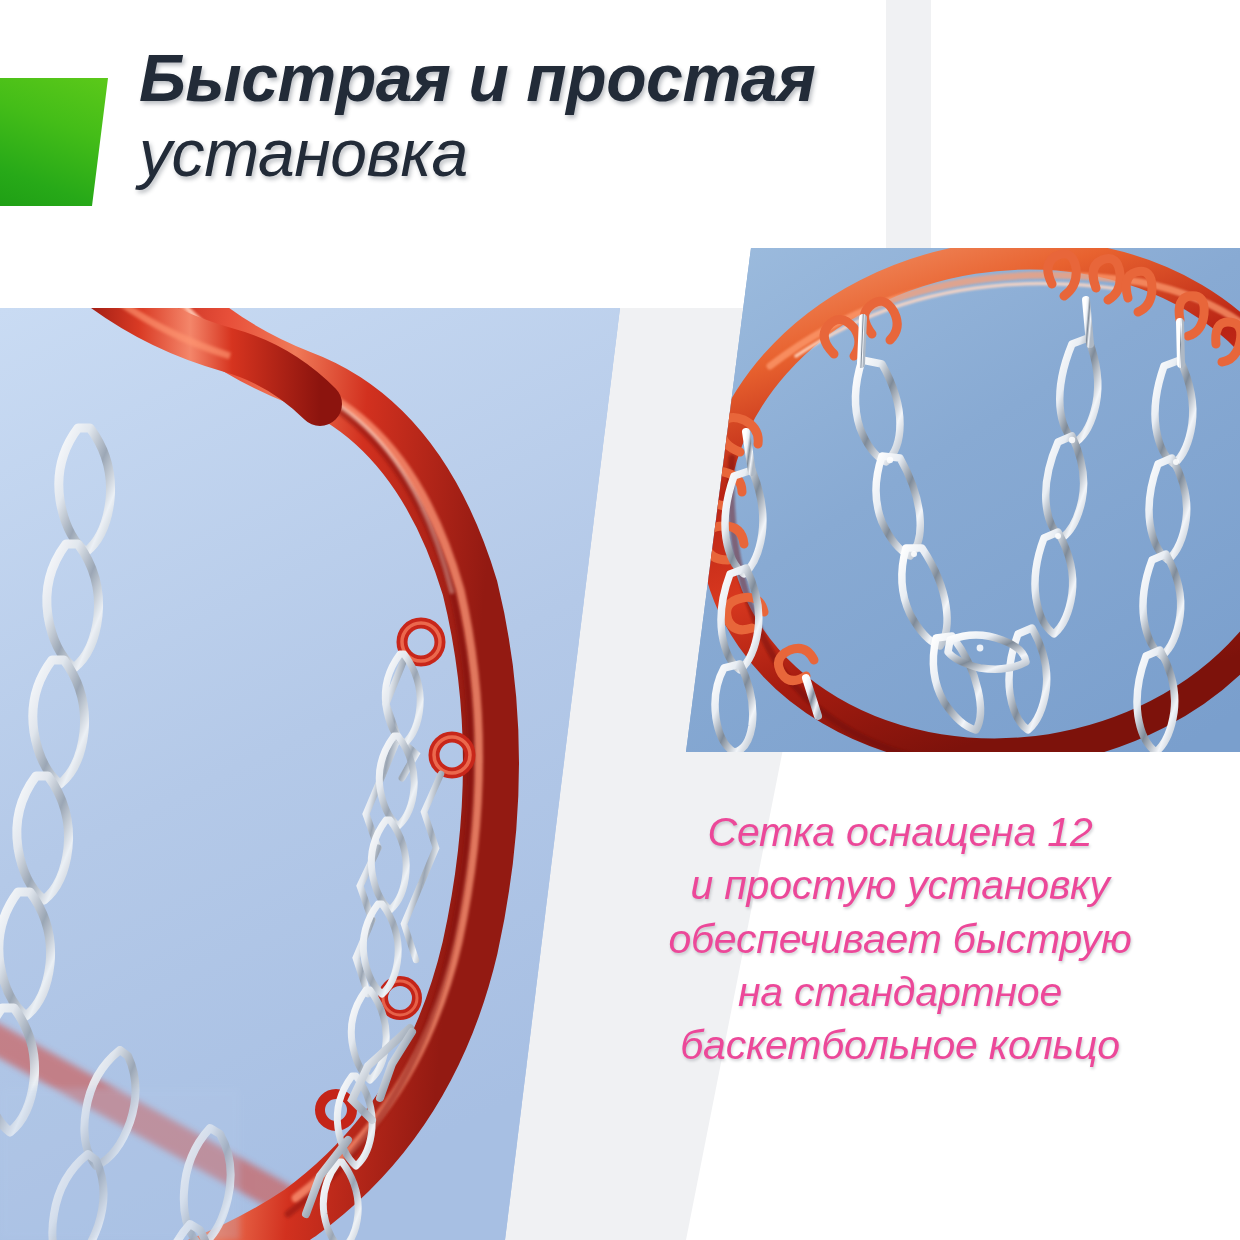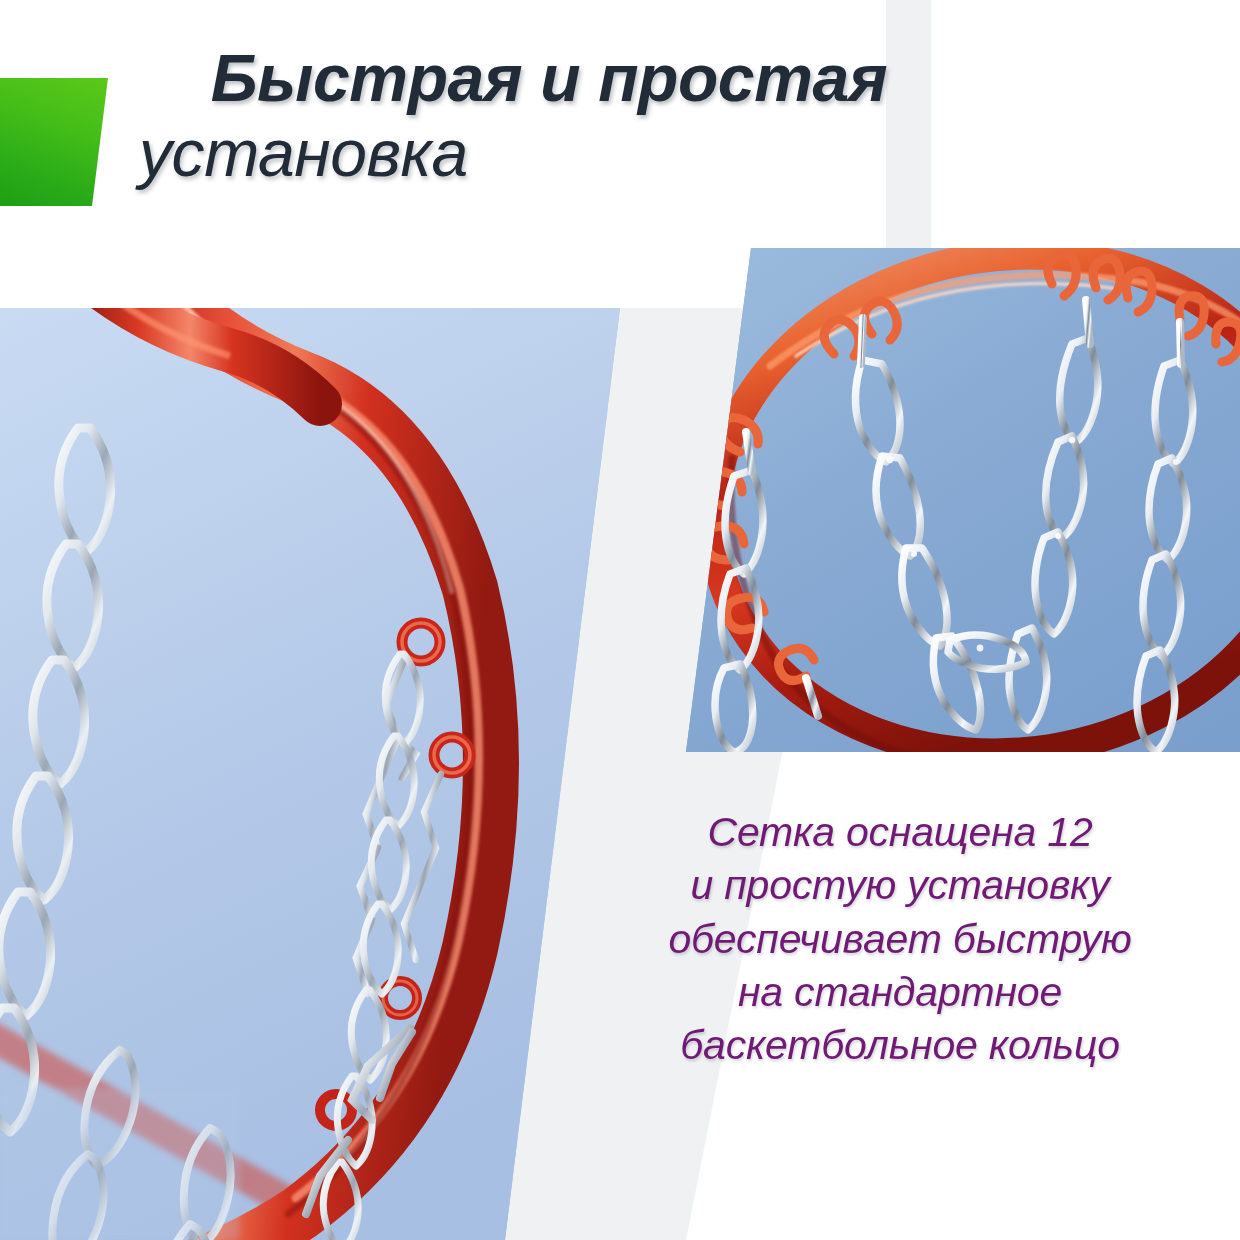--- a/index.html
+++ b/index.html
@@ -42,21 +42,20 @@
   .heading{
     position:absolute;left:139px;top:48px;width:820px;
     color:#222b38;
     line-height:0.93;
     letter-spacing:-0.4px;
   }
   .heading .l1{
     display:block;
     font-size:66px;font-weight:bold;font-style:italic;
     text-shadow:2px 3px 4px rgba(30,40,55,0.30);
-    text-align:center;
   }
   .heading .l2{
     display:block;
     font-size:66px;font-weight:normal;font-style:italic;
     margin-top:14px;
     text-shadow:2px 3px 4px rgba(30,40,55,0.28);
   }
 
   
   .photo{position:absolute;overflow:hidden;}
@@ -75,21 +74,21 @@
     background:
       radial-gradient(130% 110% at 85% 18%, #9cbbdd 0%, #87a9d3 42%, #7ba1cf 100%);
   }
 
   .photo svg{position:absolute;left:0;top:0;display:block;}
 
   
   .body-copy{
     position:absolute;left:600px;top:806px;width:600px;
     text-align:center;
-    color:#701a75;
+    color:#ec4899;
     font-size:41px;font-style:italic;font-weight:normal;
     line-height:1.30;
     letter-spacing:-0.2px;
     text-shadow:1px 2px 3px rgba(35,45,60,0.22);
   }
   .body-copy span{display:block;white-space:nowrap;}
 </style>
 </head>
 <body>
 

